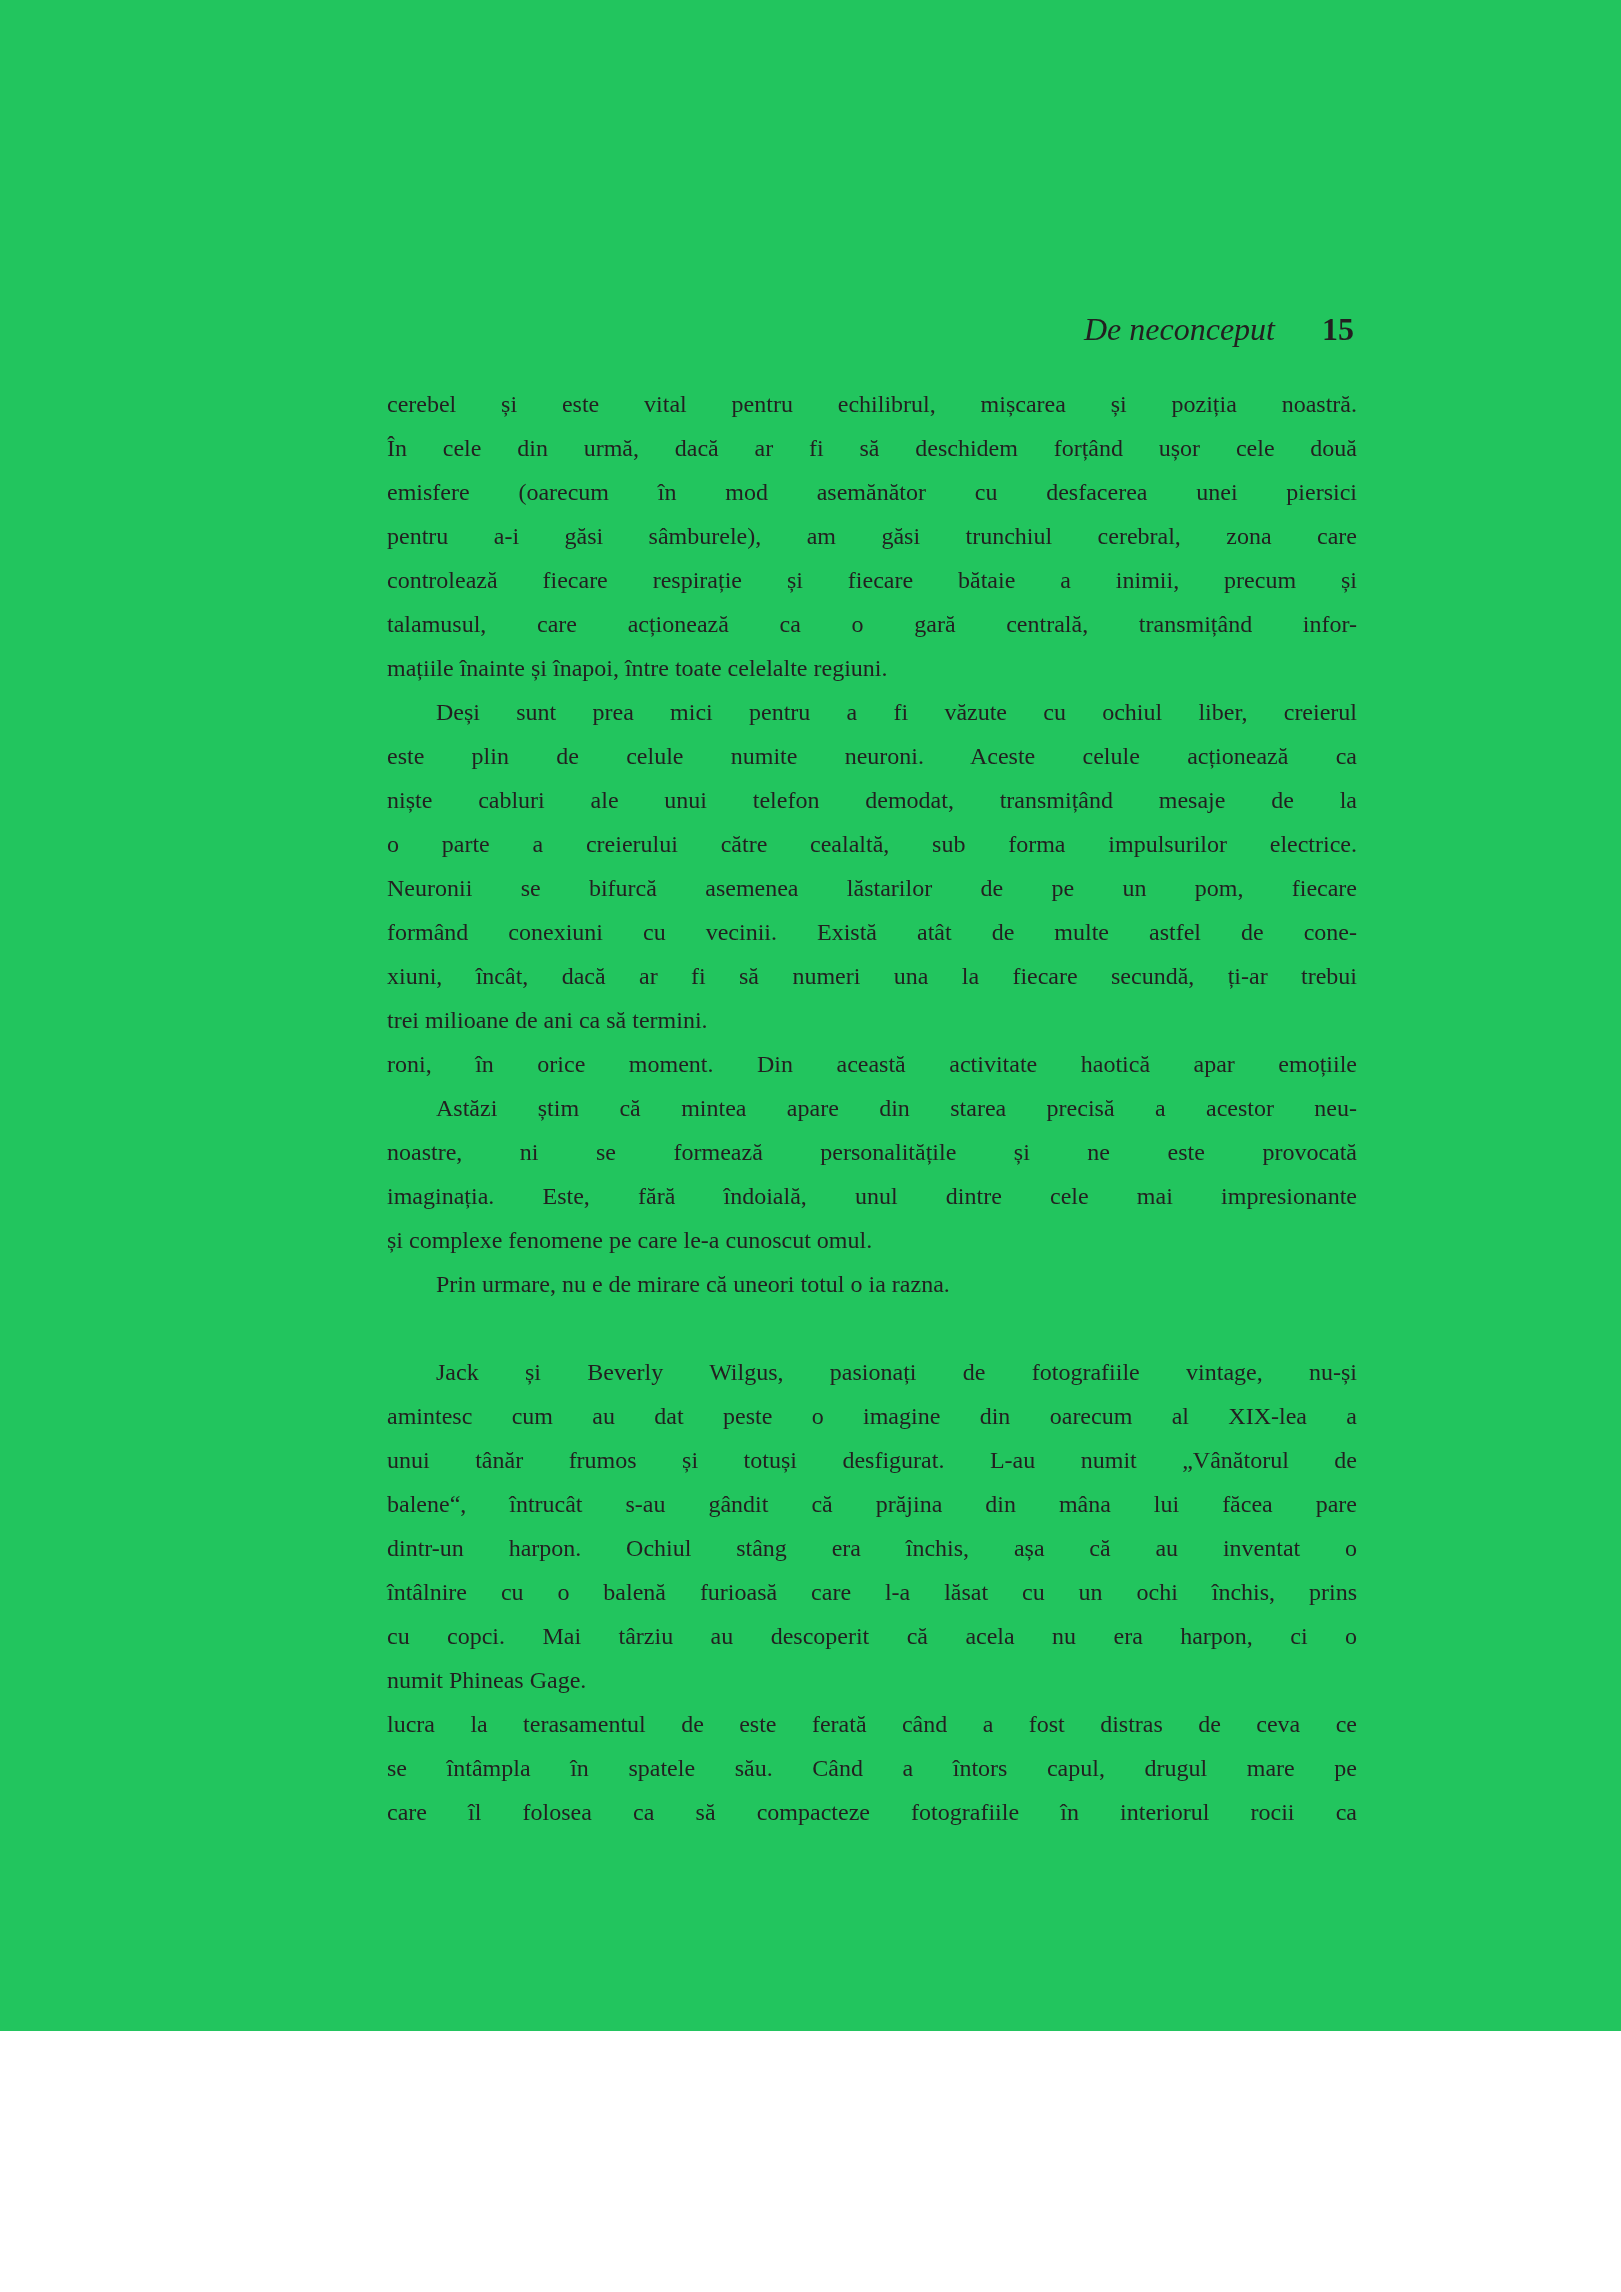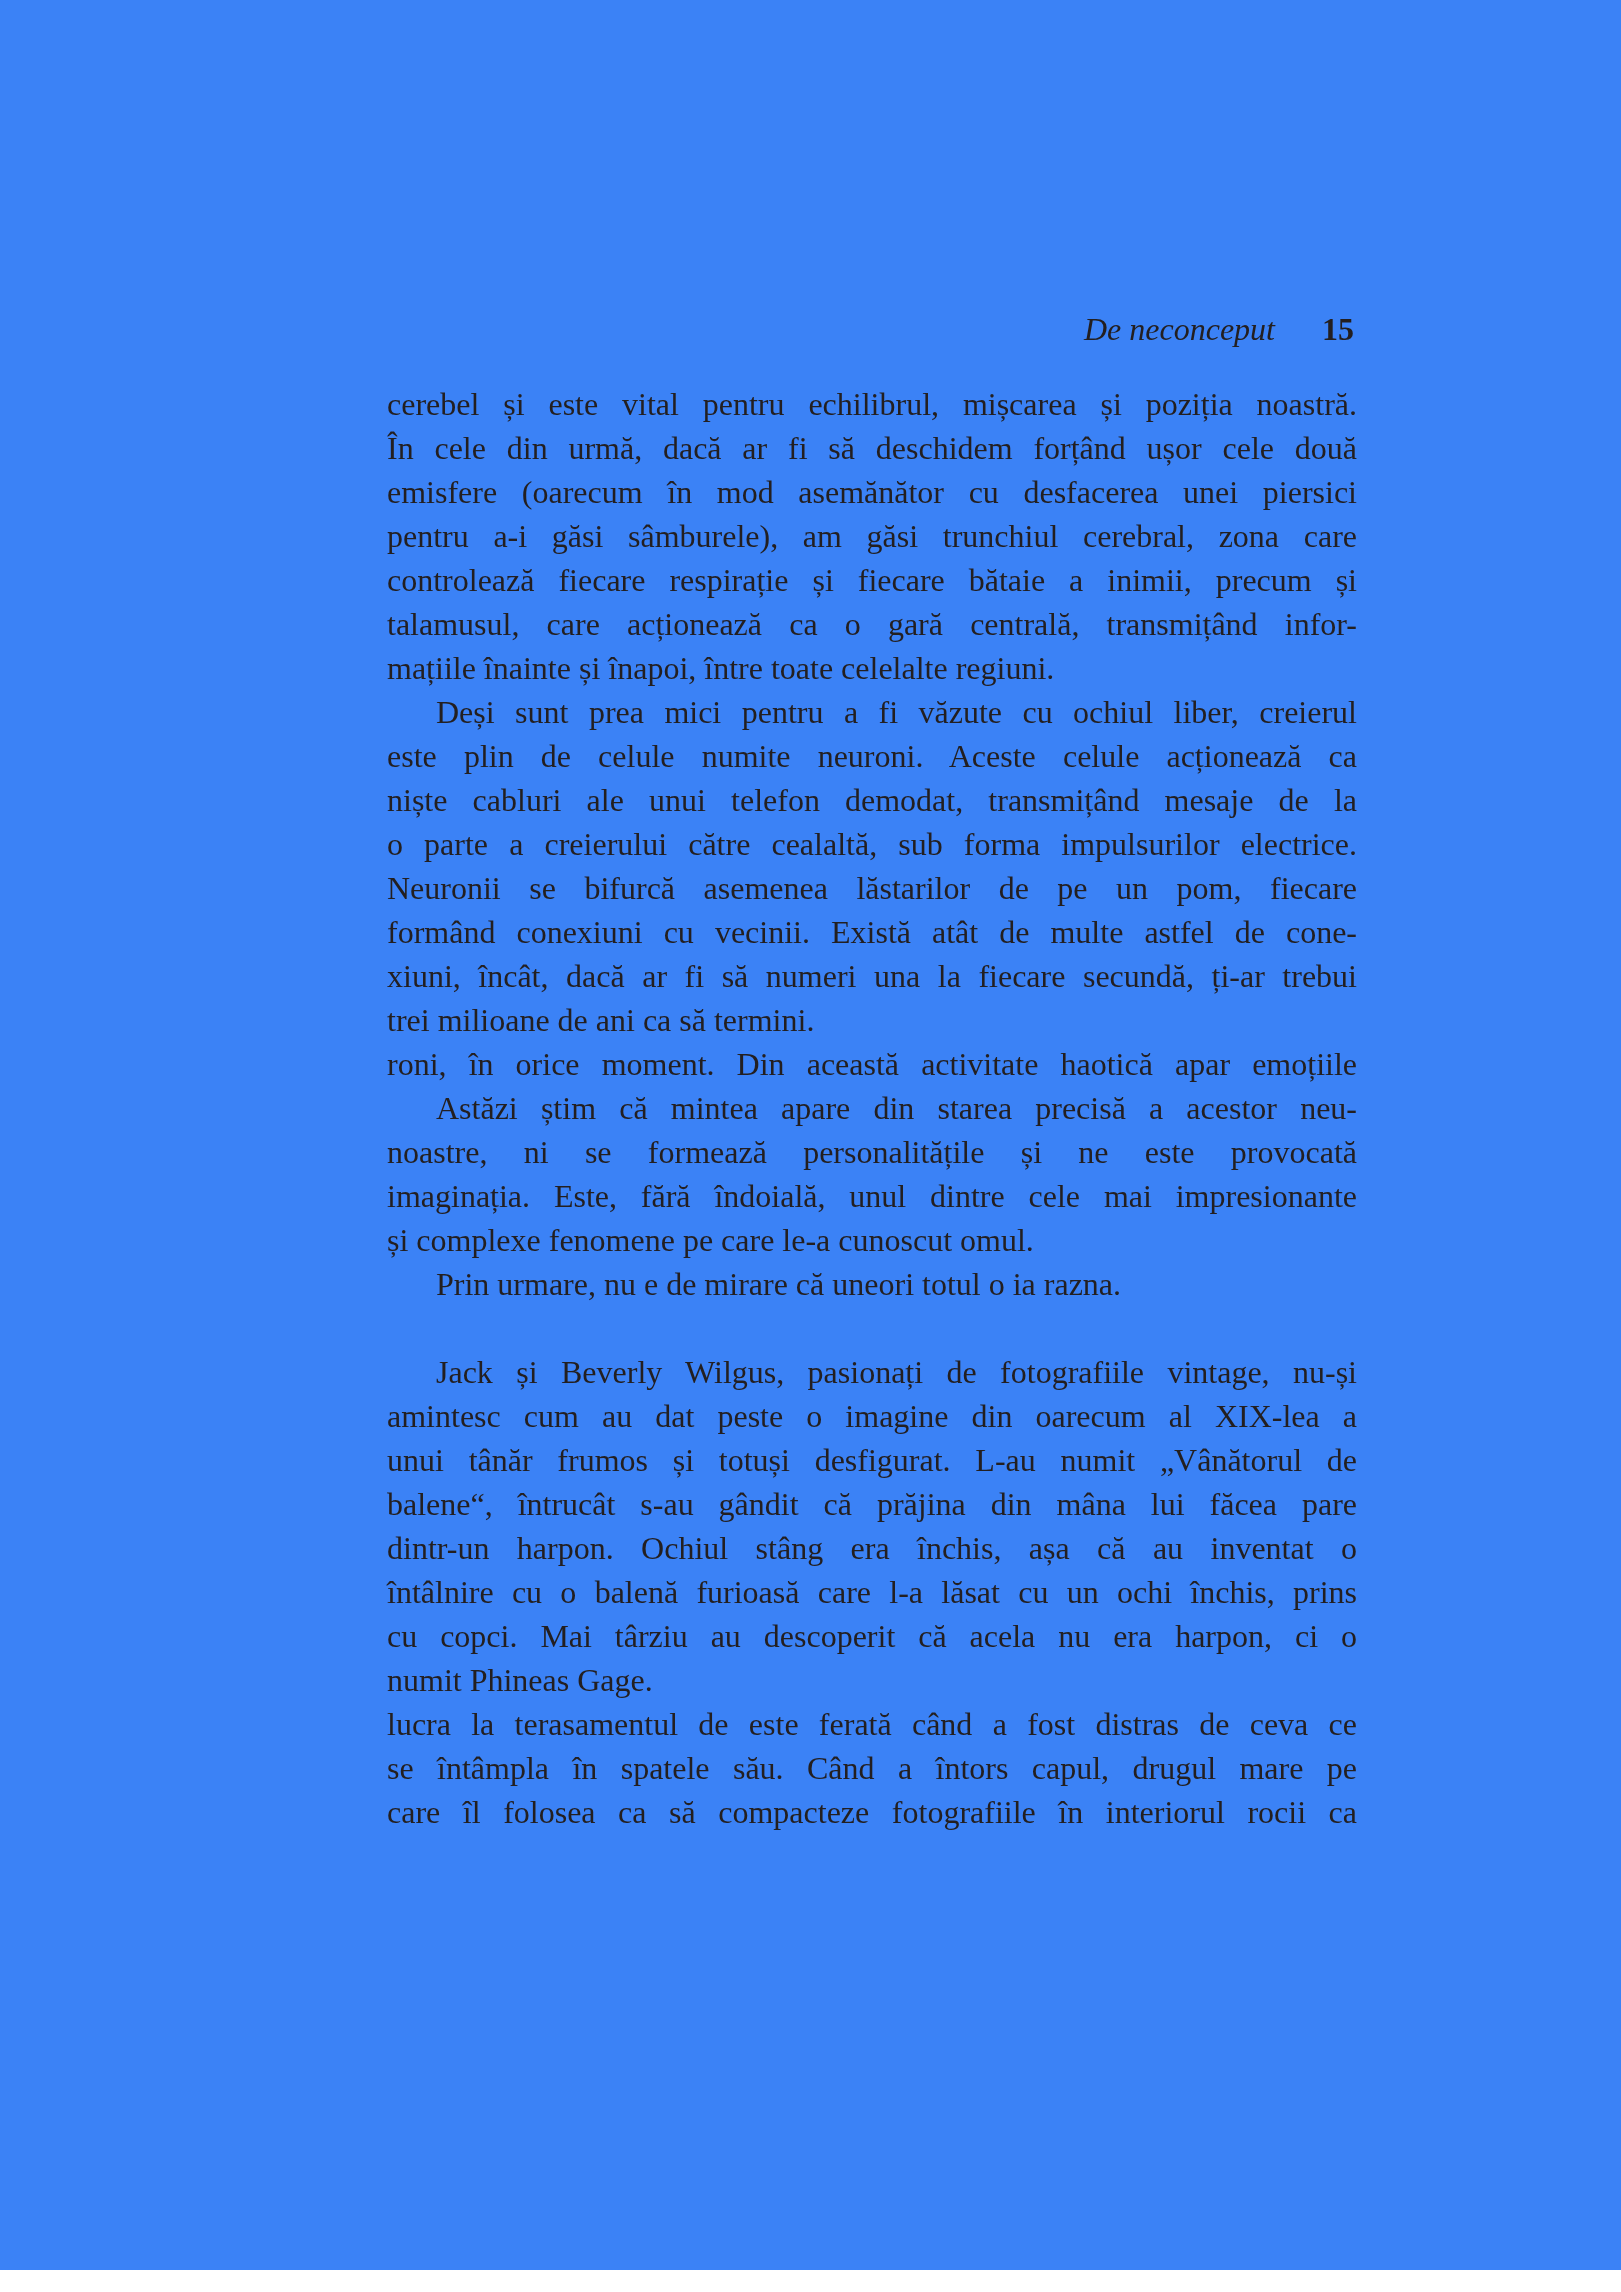--- a/index.html
+++ b/index.html
@@ -12,22 +12,22 @@
       height: 2293px;
       position: relative;
       overflow: hidden;
       font-family: "Liberation Serif", "DejaVu Serif", serif;
       color: #231f20;
     }
     .page {
       position: absolute;
       left: 0; top: 0;
       width: 1621px;
-      height: 2270px;
-      background: #3b82f6;
+      height: 2031px;
+      background: #22c55e;
     }
     .running-head {
       position: absolute;
       top: 310px;
       right: 267px;
       font-size: 32px;
       line-height: 39px;
       white-space: nowrap;
     }
     .running-head .title {
@@ -35,21 +35,21 @@
       margin-right: 39px;
     }
     .running-head .folio {
       font-weight: bold;
     }
     .text-block {
       position: absolute;
       left: 387px;
       top: 382px;
       width: 970px;
-      font-size: 32px;
+      font-size: 24px;
       line-height: 44px;
     }
     .line {
       display: block;
       white-space: nowrap;
       text-align: justify;
       text-align-last: justify;
       height: 44px;
     }
     .line.last {

